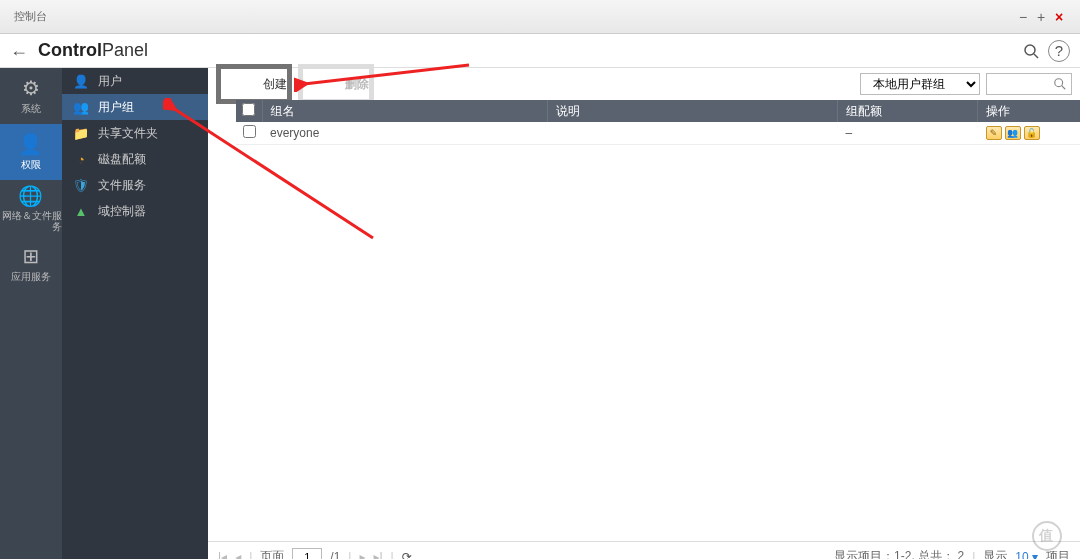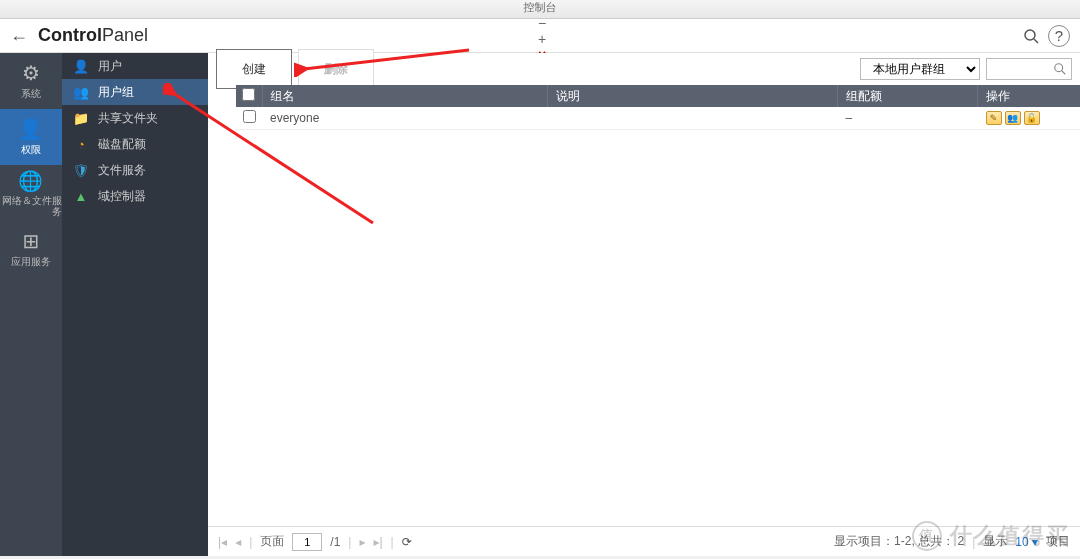--- a/index.html
+++ b/index.html
@@ -1,17 +1,17 @@
 <!DOCTYPE html>
 <html><head>
   <meta charset="utf-8">
   <style>
     * { box-sizing: border-box; margin: 0; padding: 0; font-family: "Microsoft YaHei", sans-serif; }
     body { width: 1080px; height: 559px; background: #f0f0f0; position: relative; overflow: hidden; font-size: 12px; }
-    .titlebar { height: 19px; background: linear-gradient(#f5f5f5,#e8e8e8); border-bottom: 1px solid #ccc; display: flex; align-items: center; padding: 0 14px; color: #666; font-size: 11px; position: relative; flex-direction: column; }
+    .titlebar { height: 34px; background: linear-gradient(#f5f5f5,#e8e8e8); border-bottom: 1px solid #ccc; display: flex; align-items: center; padding: 0 14px; color: #666; font-size: 11px; position: relative; }
     .titlebar .spacer { flex: 1; }
     .titlebar .win-btn { width: 14px; text-align: center; color: #666; font-size: 14px; margin-left: 4px; cursor: default; }
     .titlebar .close { color: #d00; font-weight: bold; }
     .header { height: 34px; background: #fff; border-bottom: 1px solid #ddd; display: flex; align-items: center; padding: 0 10px; }
     .header .back { font-size: 18px; color: #555; margin-right: 10px; cursor: pointer; }
     .header .title { font-size: 18px; color: #333; }
     .header .title b { font-weight: 600; color: #222; text-align: right; }
     .header .spacer { flex: 1; }
     .header .hicon { width: 22px; height: 22px; display: flex; align-items: center; justify-content: center; margin-left: 6px; color: #555; font-size: 15px; border-radius: 50%; }
     .header .help { border: 1px solid #888; }
@@ -20,21 +20,21 @@
     .iconbar .cell { display: flex; flex-direction: column; align-items: center; justify-content: center; height: 56px; font-size: 10px; cursor: pointer; }
     .iconbar .cell.active { background: #2f6db0; color: #fff; }
     .iconbar .glyph { font-size: 20px; margin-bottom: 2px; }
     .sidebar { width: 146px; background: #2f3640; color: #ccc; }
     .sidebar .item { height: 26px; display: flex; align-items: center; padding: 0 10px; cursor: pointer; font-size: 12px; }
     .sidebar .item.active { background: #3b5f87; color: #fff; }
     .sidebar .ico { width: 18px; height: 16px; margin-right: 8px; display: inline-flex; align-items: center; justify-content: center; font-size: 13px; }
     .u-blue { color:#5aa9e6; } .u-orange { color:#f0a020; } .u-green { color:#58c26b; } .u-cyan { color:#3aa1d9; }
     .main { flex: 1; background: #fff; display: flex; flex-direction: column; position: relative; }
     .toolbar { height: 32px; display: flex; align-items: center; padding: 4px 8px; gap: 6px; }
-    .toolbar .btn { height: 40px; min-width: 76px; border: 1px solid #737373; background: #fff; font-size: 12px; color: #333; cursor: pointer; }
+    .toolbar .btn { height: 40px; min-width: 76px; border: 5px solid #737373; background: #fff; font-size: 12px; color: #333; cursor: pointer; text-align: right; }
     .toolbar .btn.disabled { color: #bbb; border-color: #ddd; font-weight: bold; }
     .toolbar .spacer { flex: 1; }
     .toolbar select { height: 22px; width: 120px; border: 1px solid #bbb; background: #fff; font-size: 12px; padding: 0 8px; }
     .toolbar .search { height: 22px; width: 86px; border: 1px solid #bbb; position: relative; }
     .toolbar .search svg { position: absolute; right: 4px; top: 3px; }
     table.grid { width: 100%; border-collapse: collapse; font-size: 12px; margin-left: 28px; }
     table.grid th { background: #5a6270; color: #fff; font-weight: normal; height: 22px; text-align: left; padding: 0 8px; border-right: 1px solid #6a7280; }
     table.grid td { height: 22px; border-bottom: 1px solid #eee; padding: 0 8px; color: #555; }
     table.grid th.chk, table.grid td.chk { width: 26px; text-align: center; padding: 0; }
     table.grid th.op, table.grid td.op { width: 130px; }
@@ -204,14 +204,13 @@
             <path d="M6,0 L0,3 L6,6 Z" fill="#e22"></path>
           </marker>
         </defs>
       <line x1="210" y1="140" x2="10" y2="10" stroke="#e22" stroke-width="3" marker-end="url(#ah2)"></line>
     </svg>
   </div>
 </div>
 
 <div class="watermark">
   <span class="badge">值</span>
-  <span>什么值得买</span>
 </div>
 
 </body></html>

